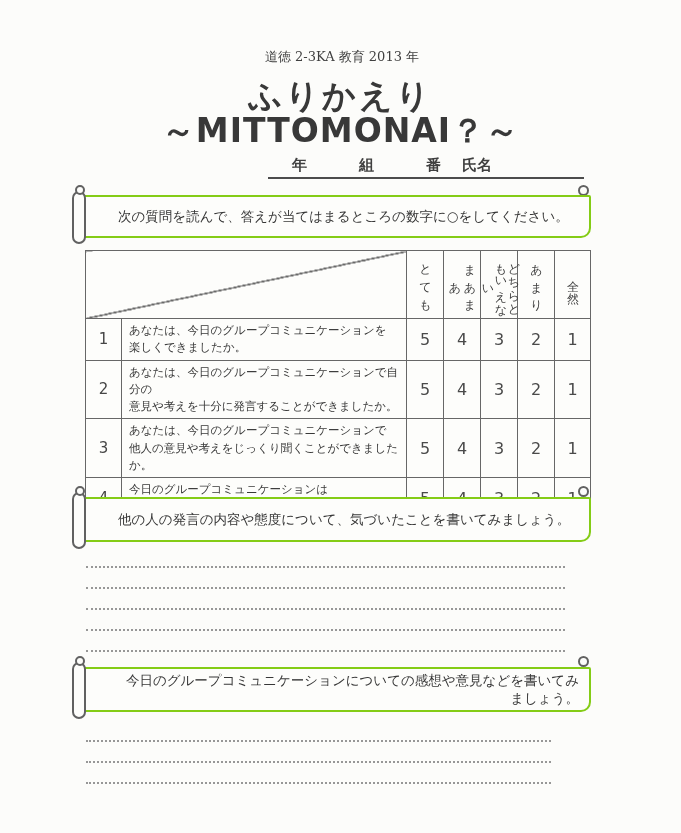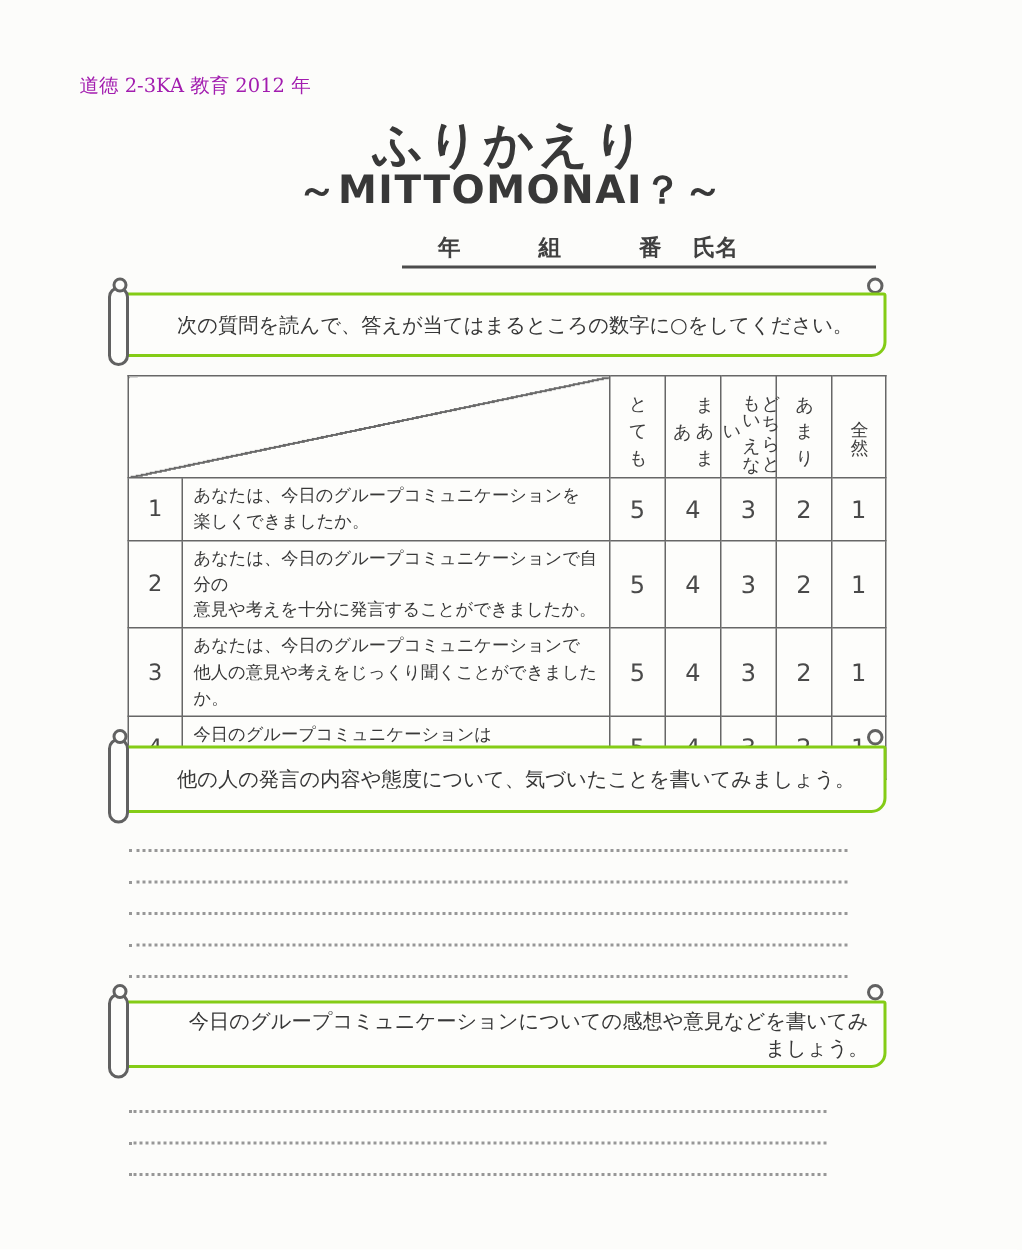--- a/index.html
+++ b/index.html
@@ -5,29 +5,29 @@
   * { margin:0; padding:0; box-sizing:border-box; }
   html,body { background:#ffffff; }
   .page {
     position:relative; width:681px; height:833px; margin:0 auto;
     background:#fcfcfa; color:#3c3c3c; overflow:hidden;
     font-family:"DejaVu Sans", sans-serif;
   }
   
   .meta {
     position:absolute; top:48px; left:53px; right:50px;
-    display:flex; justify-content:flex-start;
+    display:flex; justify-content:center;
     font-family:"DejaVu Serif","Liberation Serif",serif;
-    font-size:13px; color:#a21caf;
+    font-size:13px; color:#404040;
   }
   
   .title1 { position:absolute; top:74px; left:0; width:100%; text-align:center;
             font-size:33px; font-weight:bold; letter-spacing:3px; color:#383838; }
   .title2 { position:absolute; top:109px; left:0; width:100%; text-align:center;
-            font-size:26px; font-weight:bold; letter-spacing:1px; color:#383838; }
+            font-size:33px; font-weight:bold; letter-spacing:1px; color:#383838; }
   
   .name-line {
     position:absolute; top:153px; left:268px; width:316px; height:26px;
     border-bottom:2px solid #4c4c4c; display:flex; align-items:flex-end;
     font-size:15px; font-weight:bold; color:#404040; padding-bottom:2px;
   }
   .name-line .f-year  { margin-left:24px; }
   .name-line .f-class { margin-left:52px; }
   .name-line .f-num   { margin-left:52px; }
   .name-line .f-name  { margin-left:21px; }
@@ -72,21 +72,21 @@
   .lines2 { top:721px; width:465px; }
   .wline { height:21px; border-bottom:2px dotted #979797; }
 </style>
 </head>
 <body>
 
 <div class="page">
 
   <div class="meta">
     <span>道徳 2-3</span>
-    <span>KA 教育 2012 年</span>
+    <span>KA 教育 2013 年</span>
   </div>
 
   <div class="title1">ふりかえり</div>
   <div class="title2">～MITTOMONAI？～</div>
 
   <div class="name-line">
     <span class="f-year">年</span>
     <span class="f-class">組</span>
     <span class="f-num">番</span>
     <span class="f-name">氏名</span>

